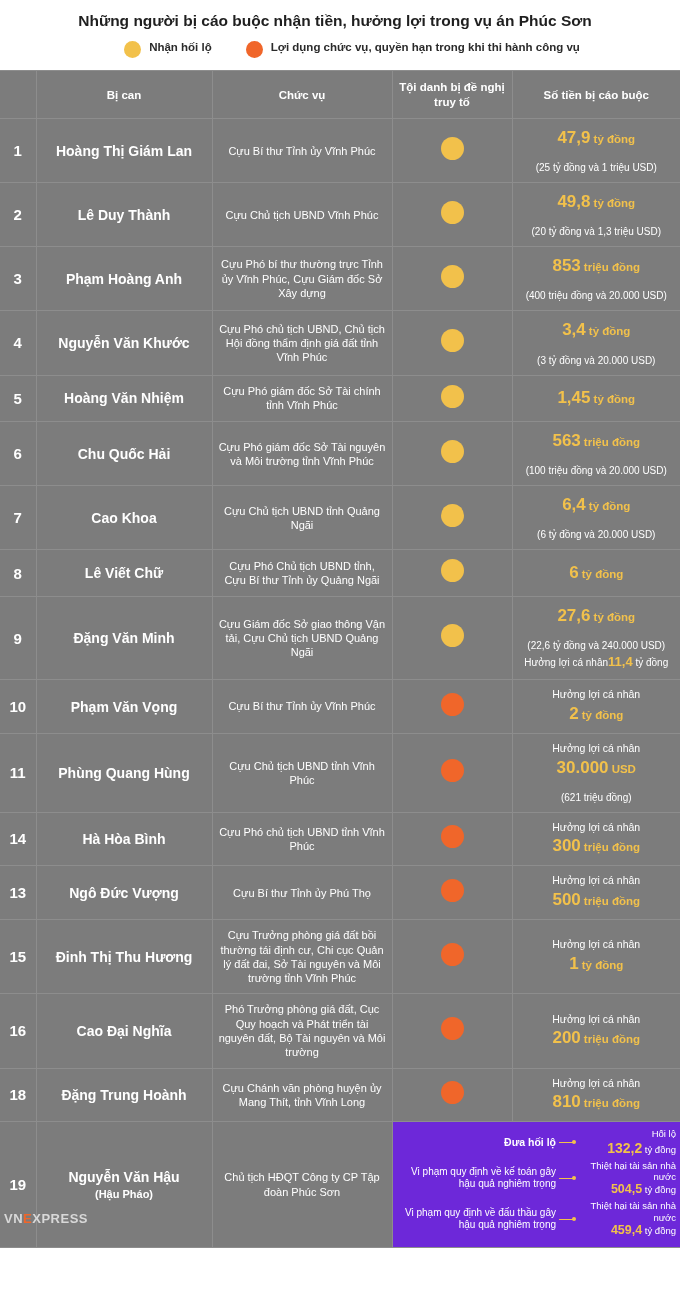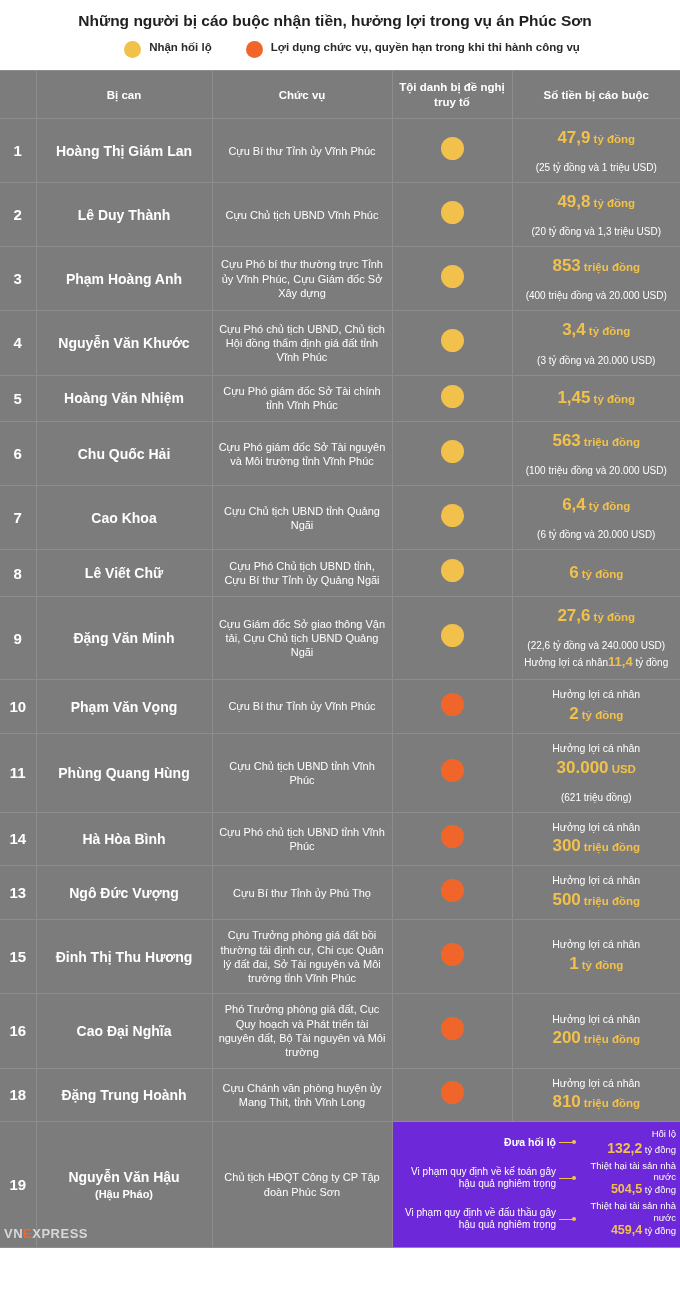--- a/index.html
+++ b/index.html
@@ -209,21 +209,21 @@
   .last-right .amt-sm3 {
     font-size: 12.5px;
     font-weight: bold;
     color: #f2c14b;
   }
 
   
   .watermark {
     position: absolute;
     left: 4px;
-    bottom: 7px;
+    bottom: 22px;
     font-size: 13px;
     font-weight: bold;
     color: #d8d8d8;
     letter-spacing: 0.5px;
   }
   .watermark .x { color: #f0662a; }
 </style>
 </head>
 <body>
 

